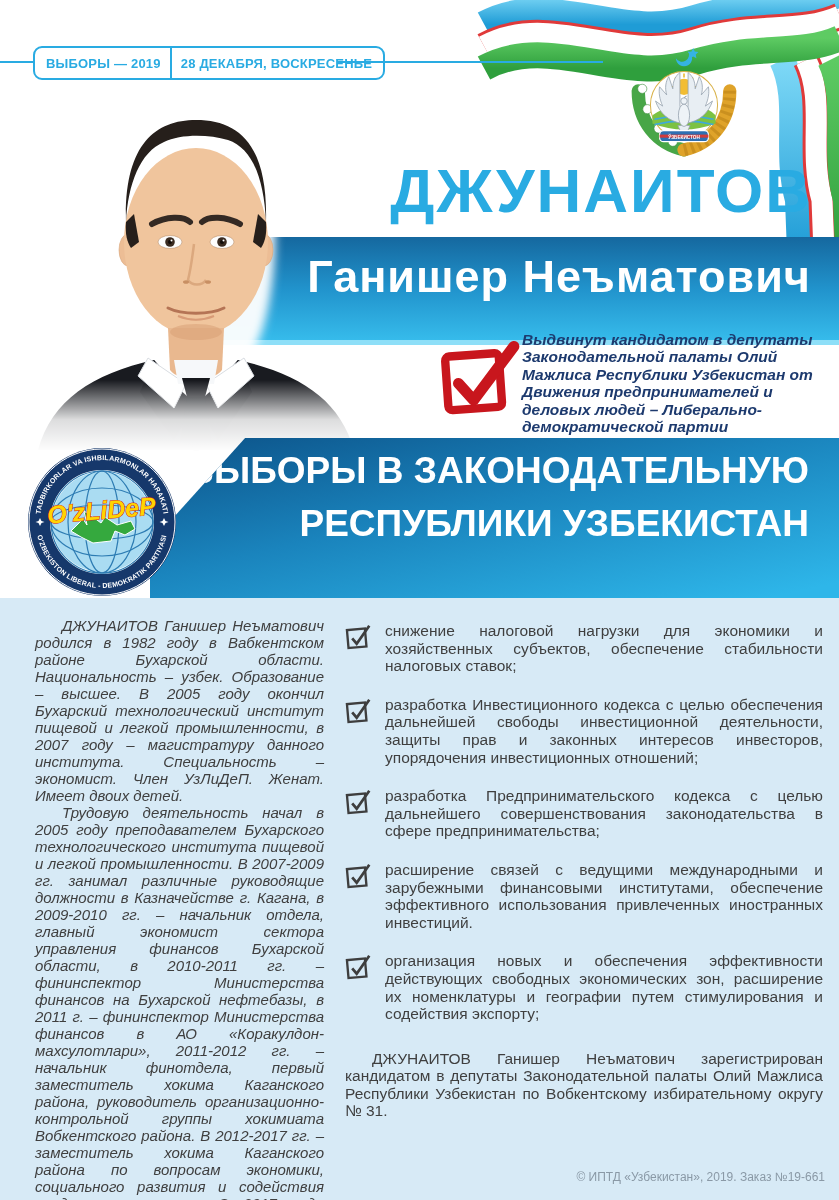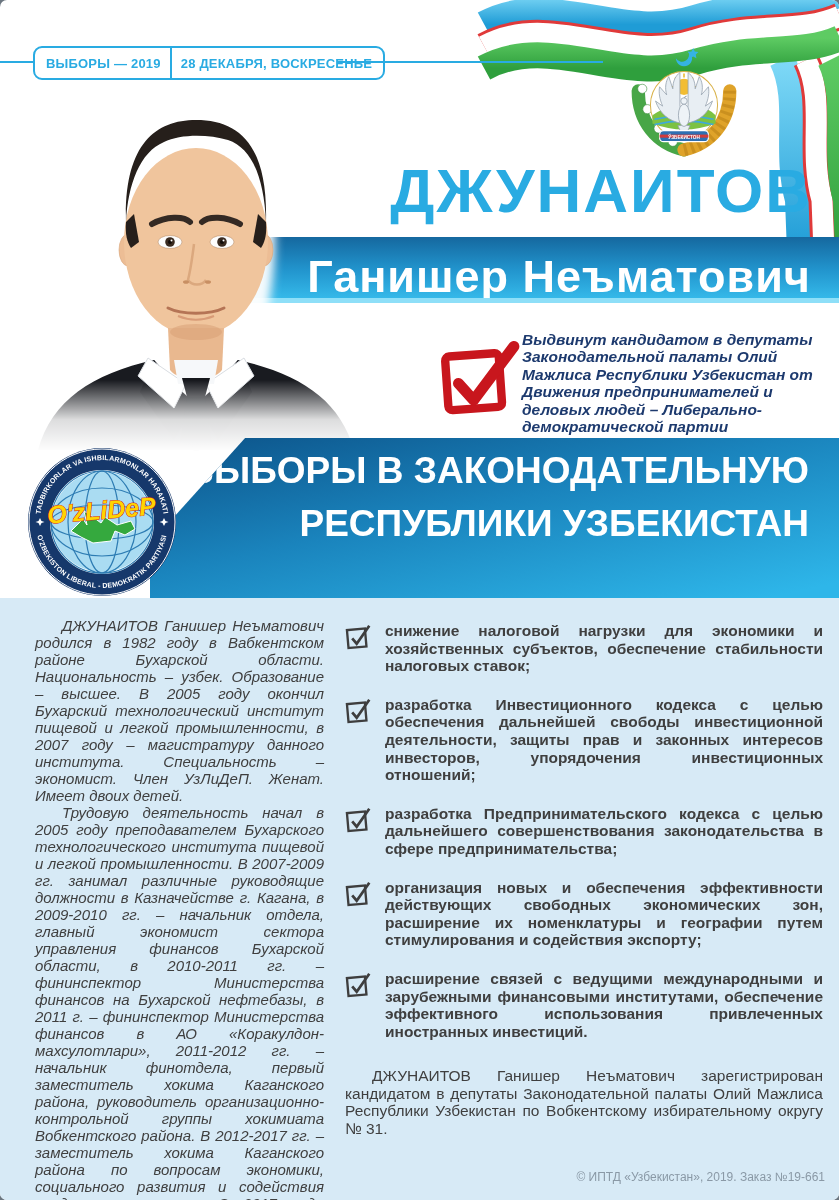--- a/index.html
+++ b/index.html
@@ -1,33 +1,33 @@
 <!DOCTYPE html>
 <html><head>
 <meta charset="utf-8">
 <style>
   html,body{margin:0;padding:0;background:#6b7680;}
   .poster{position:relative;width:839px;height:1200px;background:#ffffff;overflow:hidden;
-          font-family:"Liberation Sans",sans-serif;margin:0 auto;border-radius:7px;}
+          font-family:"Liberation Sans",sans-serif;margin:0 auto;}
   
   .rule{position:absolute;height:2px;background:#29abe2;z-index:2;}
   .rule-left{left:0;top:61px;width:33px;}
   .rule-right{left:338px;top:61px;width:265px;}
   .badge{position:absolute;left:33px;top:46px;height:30px;z-index:2;
          display:inline-flex;align-items:center;gap:9px;padding:0 11px;
          border:2px solid #29abe2;border-radius:9px;background:#fff;
          color:#29abe2;font-weight:bold;font-size:13px;letter-spacing:.2px;white-space:nowrap;}
   .badge .vdiv{width:2px;align-self:stretch;background:#29abe2;}
   
   .ribbon-svg{position:absolute;left:470px;top:0;width:369px;height:250px;z-index:1;}
   .emblem-svg{position:absolute;left:626px;top:42px;width:116px;height:116px;z-index:2;}
   
   .surname{position:absolute;right:27px;top:156px;z-index:2;color:#29abe2;
            font-size:62px;font-weight:bold;letter-spacing:2px;line-height:70px;white-space:nowrap;}
-  .name-banner{position:absolute;left:215px;top:237px;right:0;height:66px;z-index:2;
+  .name-banner{position:absolute;left:215px;top:237px;right:0;height:108px;z-index:2;
                border-radius:24px 0 0 0;
                background:linear-gradient(180deg,#15689f 0%,#2193cc 48%,#38bfee 100%);text-decoration:underline;}
   .name-banner::after{content:"";position:absolute;left:0;right:0;bottom:0;height:5px;background:#8edff8;}
   .given-names{position:absolute;right:28px;top:14px;color:#fff;font-size:45px;font-weight:bold;
                letter-spacing:1px;white-space:nowrap;}
   
   .portrait-svg{position:absolute;left:28px;top:92px;width:335px;height:360px;z-index:3;}
   
   .redcheck-svg{position:absolute;left:440px;top:336px;width:84px;height:88px;z-index:2;}
   .nomination{position:absolute;left:522px;top:331px;width:312px;z-index:2;color:#1d3a6e;
@@ -42,21 +42,21 @@
   .big-banner .bline:first-child{margin-top:6px;}
   .logo-svg{position:absolute;left:27px;top:447px;width:150px;height:150px;z-index:5;}
   
   .bg-bottom{position:absolute;left:0;top:598px;width:100%;height:602px;background:#d7eaf6;z-index:0;}
   .bio-col{position:absolute;left:35px;top:617px;width:289px;z-index:2;color:#3f3f3f;
            font-size:15px;line-height:17px;text-align:justify;}
   .bio-col p{margin:0;text-indent:27px;font-style:italic;}
   .program-col{position:absolute;left:345px;top:622px;width:478px;z-index:2;color:#3f3f3f;
                font-size:15.5px;line-height:17.6px;}
   .program-intro{font-weight:bold;text-align:center;color:#222;margin:0 6px 25px 6px;}
-  .item{position:relative;padding-left:40px;margin-bottom:21px;text-align:justify;font-weight:bold;}
+  .item{position:relative;padding-left:40px;margin-bottom:21px;text-align:justify;}
   .tickbox{position:absolute;left:0;top:1px;width:27px;height:27px;}
   .registration{margin-top:27px;text-indent:27px;text-align:justify;}
   .footer{position:absolute;right:14px;top:1170px;z-index:2;color:#8a99a6;font-size:12px;text-align:right;}
 </style>
 </head>
 <body>
 
 <div class="poster">
 
   <div class="bg-bottom"></div>
@@ -250,29 +250,29 @@
             <path d="M8,17 L13,23 L27,3" fill="none" stroke="#3e3e3e" stroke-width="3"></path>
           </svg>
           <span class="item-text">разработка Предпринимательского кодекса с целью  дальнейшего совершенствования законодательства в сфере предпринимательства;</span>
         </div>
 
         <div class="item">
           <svg class="tickbox" viewBox="0 0 30 30">
             <rect x="3" y="7" width="20" height="20" fill="none" stroke="#3e3e3e" stroke-width="2.6" transform="rotate(-5 13 17)"></rect>
             <path d="M8,17 L13,23 L27,3" fill="none" stroke="#3e3e3e" stroke-width="3"></path>
           </svg>
+          <span class="item-text">расширение связей с ведущими международными и зарубежными  финансовыми институтами, обеспечение эффективного использования привлеченных иностранных инвестиций.</span>
+        </div>
+
+        <div class="item">
+          <svg class="tickbox" viewBox="0 0 30 30">
+            <rect x="3" y="7" width="20" height="20" fill="none" stroke="#3e3e3e" stroke-width="2.6" transform="rotate(-5 13 17)"></rect>
+            <path d="M8,17 L13,23 L27,3" fill="none" stroke="#3e3e3e" stroke-width="3"></path>
+          </svg>
           <span class="item-text">организация новых и обеспечения эффективности действующих свободных экономических зон, расширение их номенклатуры и географии путем стимулирования и содействия экспорту;</span>
-        </div>
-
-        <div class="item">
-          <svg class="tickbox" viewBox="0 0 30 30">
-            <rect x="3" y="7" width="20" height="20" fill="none" stroke="#3e3e3e" stroke-width="2.6" transform="rotate(-5 13 17)"></rect>
-            <path d="M8,17 L13,23 L27,3" fill="none" stroke="#3e3e3e" stroke-width="3"></path>
-          </svg>
-          <span class="item-text">расширение связей с ведущими международными и зарубежными  финансовыми институтами, обеспечение эффективного использования привлеченных иностранных инвестиций.</span>
         </div>
       </div>
     <p class="registration">ДЖУНАИТОВ Ганишер Неъматович зарегистрирован кандидатом в депутаты  Законодательной палаты Олий Мажлиса Республики Узбекистан по Вобкентскому избирательному округу № 31.</p>
   </div>
 
   <div class="footer">© ИПТД «Узбекистан», 2019. Заказ №19-661</div>
 
 </div>
 
 </body></html>

